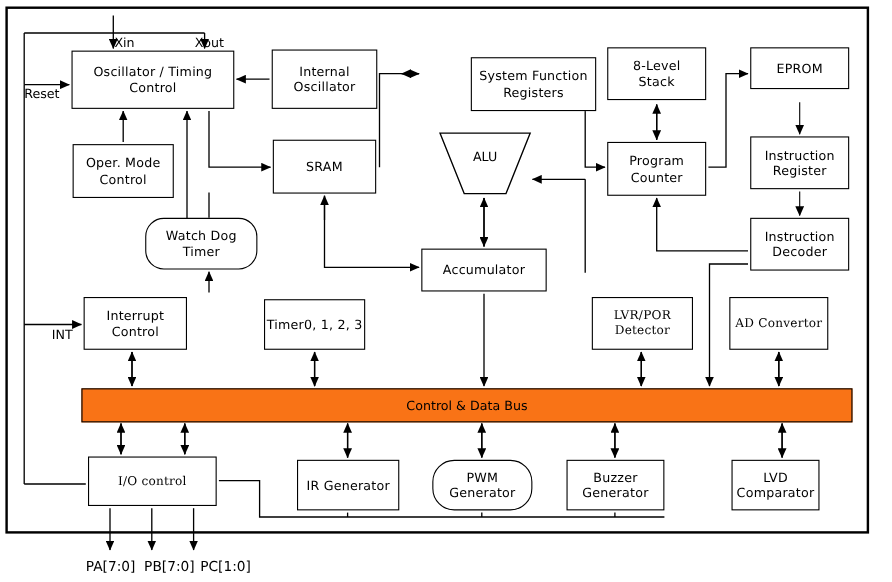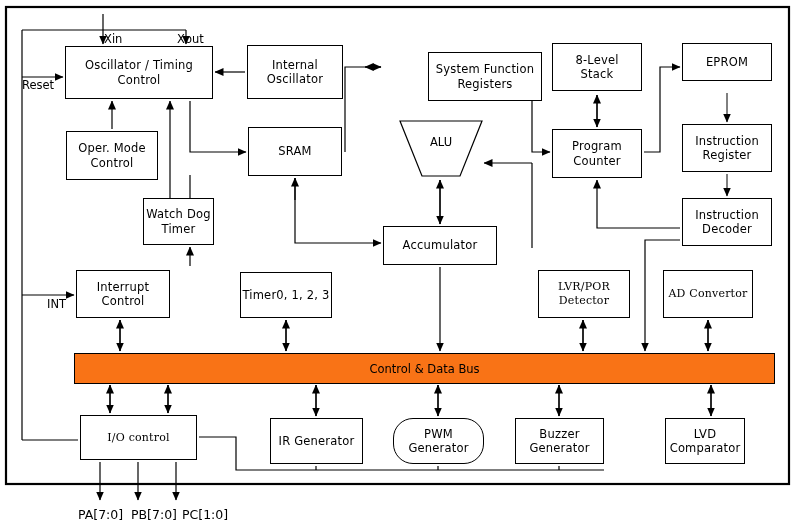--- a/index.html
+++ b/index.html
@@ -184,21 +184,21 @@
     </div>
   <div class="blk" style="left: 248px; top: 127px; width: 94px; height: 49px;">
       <span>SRAM</span>
     </div>
   <div class="blk" style="left: 552px; top: 129px; width: 90px; height: 49px;">
       <span>Program<br>Counter</span>
     </div>
   <div class="blk" style="left: 682px; top: 124px; width: 90px; height: 48px;">
       <span>Instruction<br>Register</span>
     </div>
-  <div class="blk" style="left: 143px; top: 198px; width: 71px; height: 47px;">
+  <div class="blk" style="left: 132px; top: 198px; width: 102px; height: 47px; border-radius: 17px;">
       <span>Watch Dog<br>Timer</span>
     </div>
   <div class="blk" style="left: 682px; top: 198px; width: 90px; height: 48px;">
       <span>Instruction<br>Decoder</span>
     </div>
   <div class="blk" style="left: 383px; top: 226px; width: 114px; height: 39px;">
       <span>Accumulator</span>
     </div>
   <div class="blk" style="left: 76px; top: 270px; width: 94px; height: 48px;">
       <span>Interrupt<br>Control</span>

